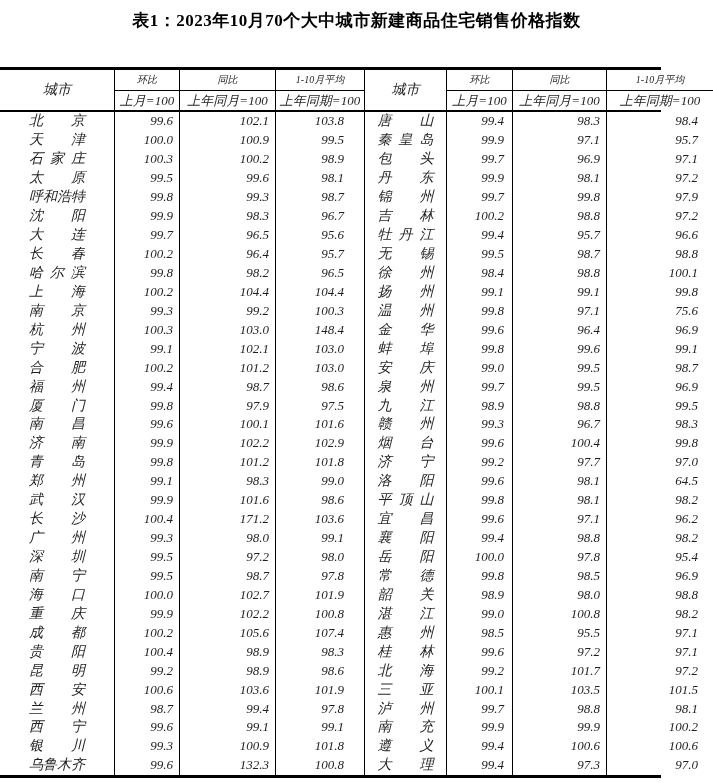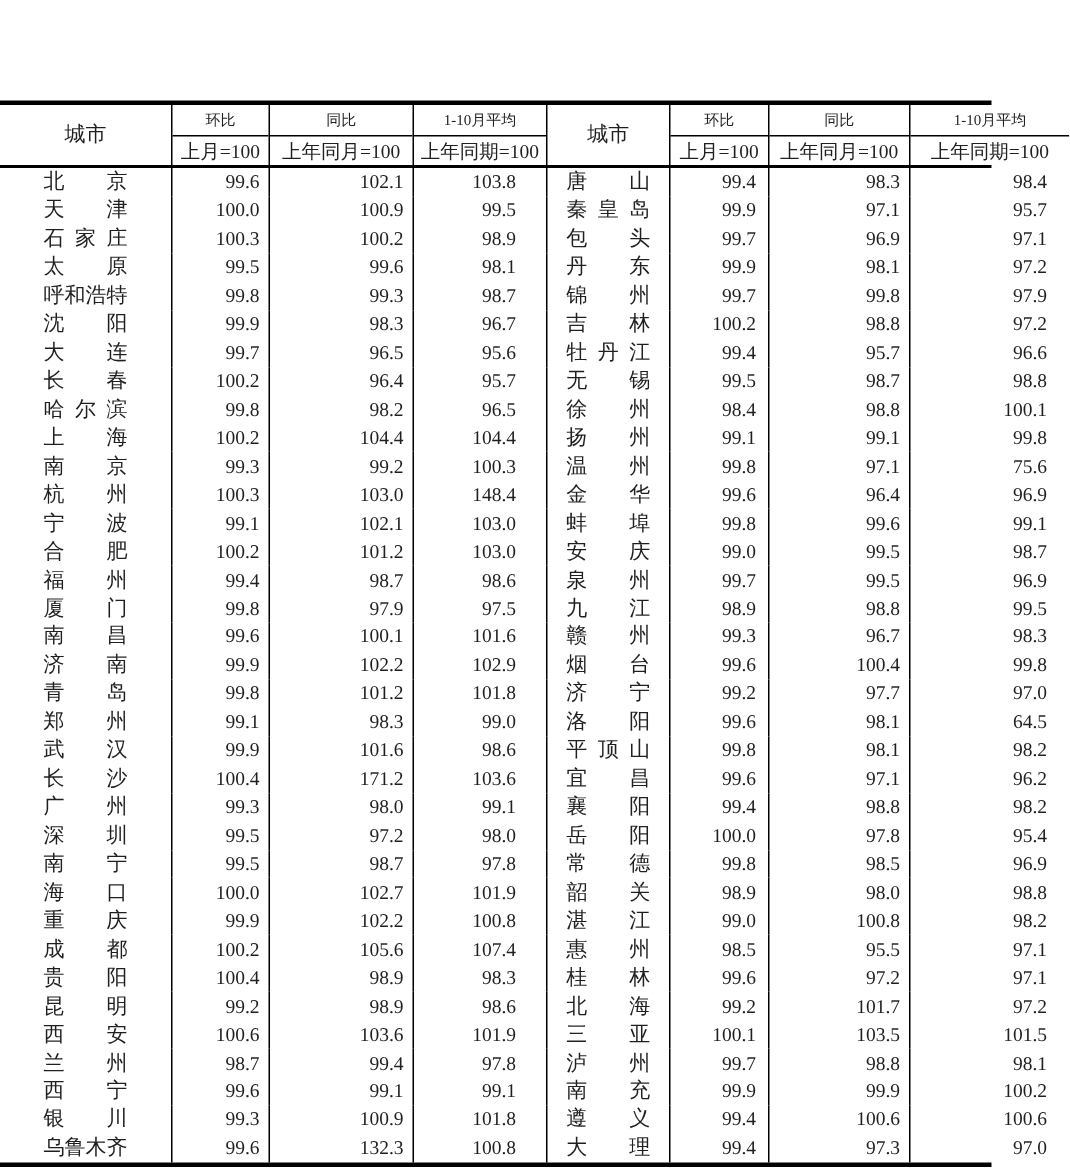--- a/index.html
+++ b/index.html
@@ -16,20 +16,21 @@
     font-weight:bold;
     font-size:17px;
     color:#000000;
     padding-top:9px;
     letter-spacing:0.5px;
   }
   .table {
     position:absolute;
     left:0; top:67px;
     width:661px;
+    font-style:italic;
   }
   .thead {
     display:grid;
     grid-template-columns:115px 65px 96px 89px 82px 66px 94px 106px;
     border-top:3px solid #000;
     border-bottom:2px solid #000;
     height:40px;
     box-sizing:content-box;
   }
   .hcell-city {
@@ -70,20 +71,21 @@
   }
   .p6 { padding-right:6px; }
   .p8 { padding-right:8px; }
   .p10 { padding-right:20px; }
   .p15 { padding-right:15px; }
 </style>
 </head>
 <body>
 
 <div class="page">
+  <div class="title">表1：2023年10月70个大中城市新建商品住宅销售价格指数</div>
 
   <div class="table">
     <div class="thead">
 
       <div class="hcell-city bR">城市</div>
       <div class="hstack bR">
         <div class="htop">环比</div>
         <div class="hbot">上月=100</div>
       </div>
       <div class="hstack bR">

